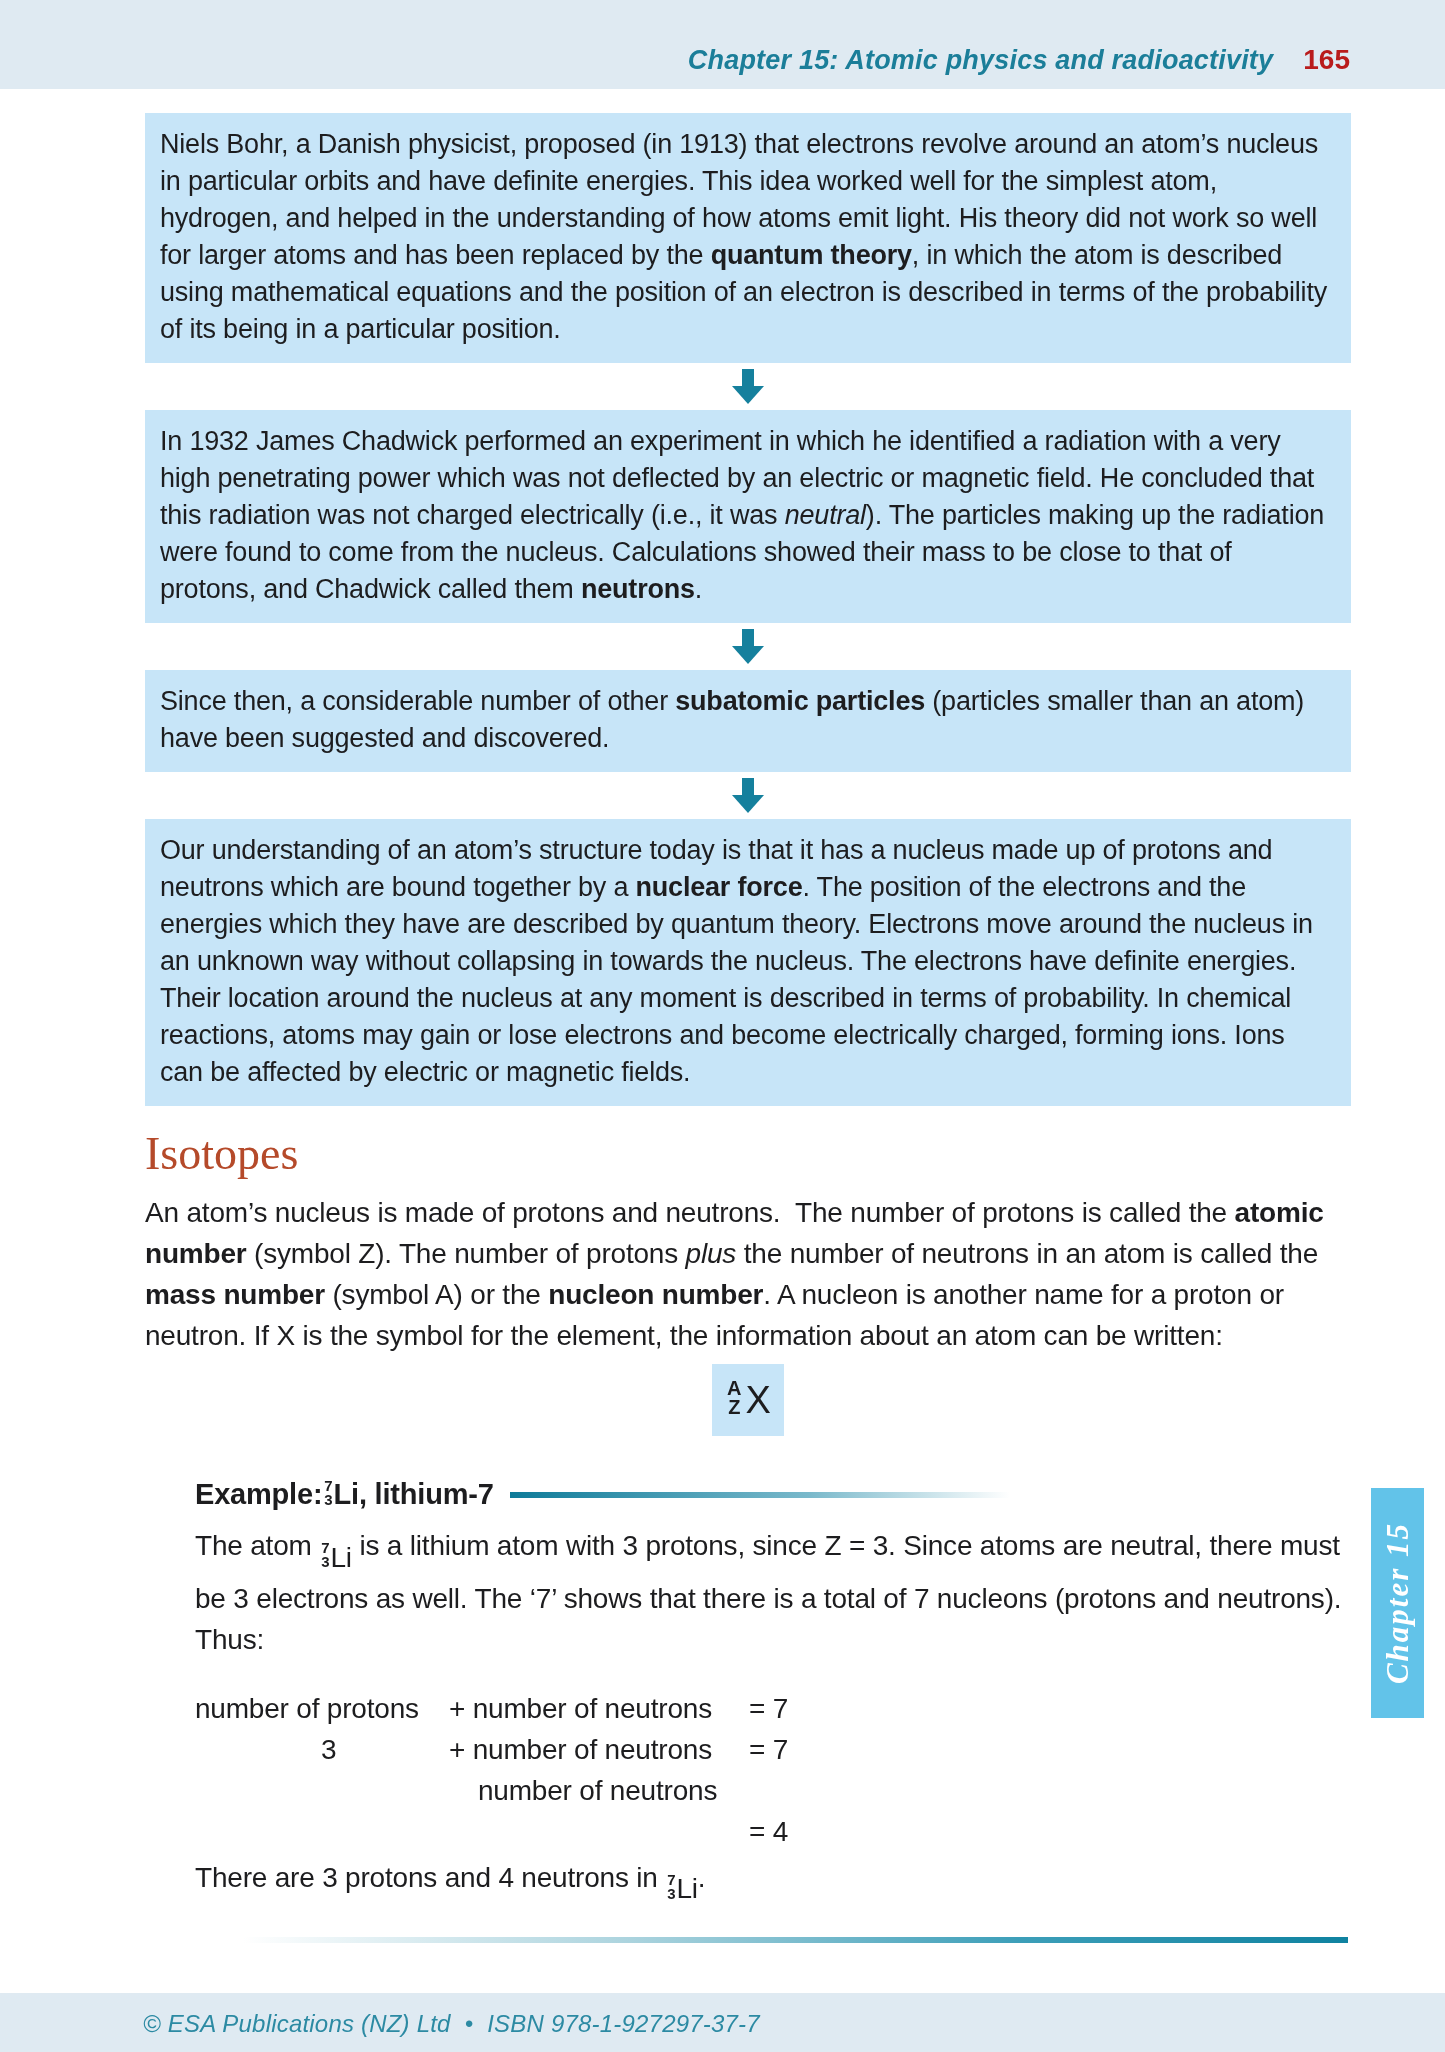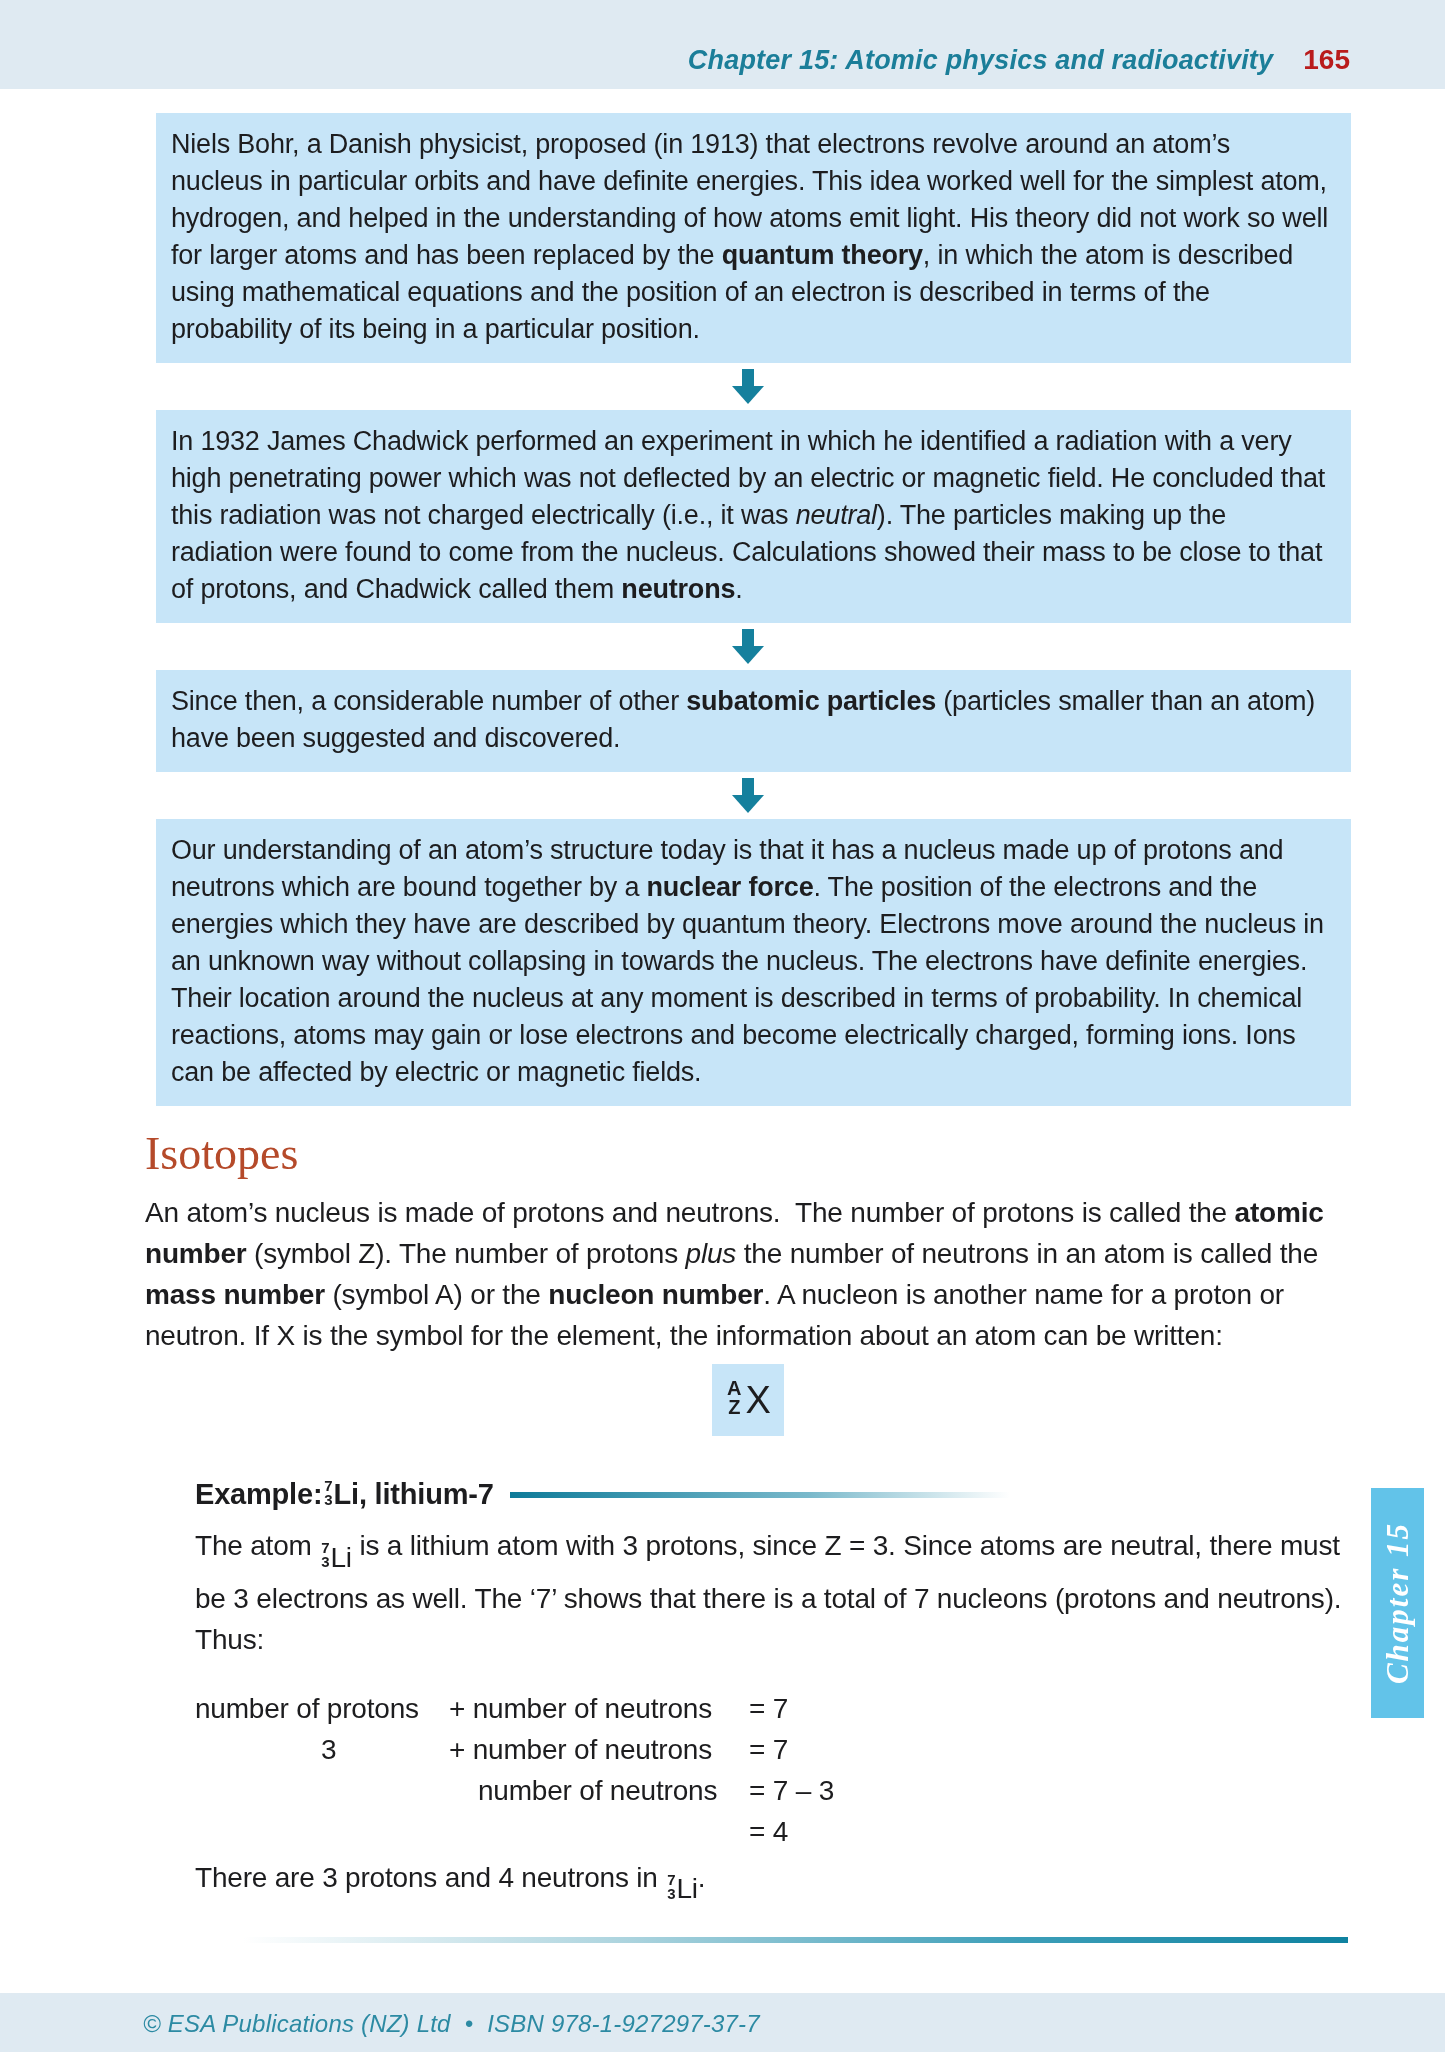--- a/index.html
+++ b/index.html
@@ -15,21 +15,21 @@
     background:#dfeaf2; box-sizing:border-box;
     display:flex; justify-content:flex-end; align-items:flex-end;
     padding:0 95px 13px 0;
   }
   .header-title { font-style:italic; font-weight:bold; font-size:27px; color:#1b7e99; letter-spacing:0.2px; }
   .header-page  { font-weight:bold; font-size:28px; color:#b91c1c; margin-left:30px; }
 
   
   .content { position:absolute; left:145px; top:113px; width:1206px; }
 
-  .info-box { background:#c7e5f8; padding:13px 22px 15px 15px; box-sizing:border-box;margin-left:11px; }
+  .info-box { background:#c7e5f8; padding:13px 22px 15px 15px; box-sizing:border-box; }
   .info-box p { margin:0; font-size:27px; line-height:37px; letter-spacing:-0.2px; }
 
   .flow-arrow { width:32px; margin:6px auto; }
   .arrow-stem { width:12px; height:17px; background:#15809d; margin:0 auto; }
   .arrow-head { width:0; height:0; border-left:16px solid transparent; border-right:16px solid transparent; border-top:18px solid #15809d; }
 
   h2.isotopes {
     font-family:"Liberation Serif","DejaVu Serif",serif; font-weight:normal;
     color:#b54a2a; font-size:46px; line-height:48px; margin:24px 0 0 0;
   }
@@ -168,21 +168,20 @@
             <span>= 7</span>
         </div>
         <div class="math-row">
           <span class="pad3">3</span>
             <span>+ number of neutrons</span>
             <span>= 7</span>
         </div>
         <div class="math-row">
           <span></span>
             <span class="padn">number of neutrons</span>
-            <span>= 7 – 3</span>
         </div>
         <div class="math-row">
           <span></span>
             <span></span>
             <span>= 4</span>
         </div>
       </div>
 
       <p class="conclusion"><span>There are 3 protons and 4 neutrons in </span><span class="nuclide">
             <span class="nstack">

